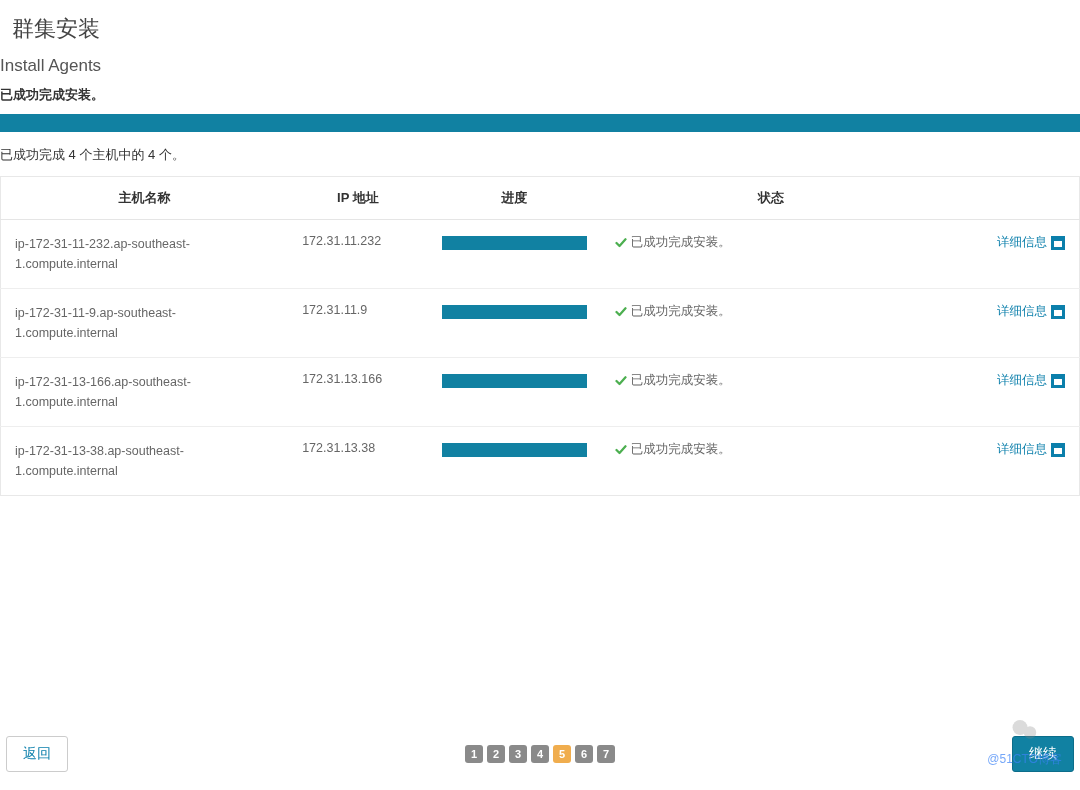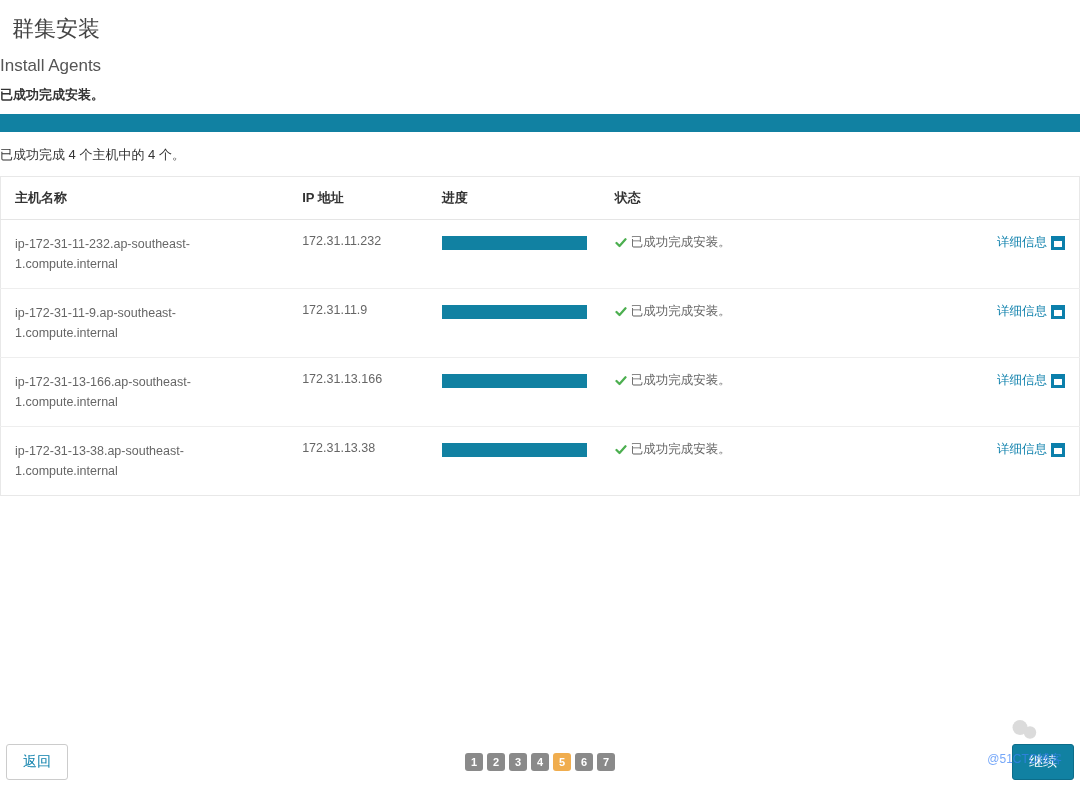--- a/index.html
+++ b/index.html
@@ -22,21 +22,21 @@
     background: #1181a2;
     margin-bottom: 14px;
   }
   .summary { font-size: 13px; color: #333; padding-bottom: 12px; }
   table {
     width: 100%;
     border-collapse: collapse;
     border: 1px solid #e8e8e8;
   }
   thead th {
-    text-align: left;
+    text-align: center;
     font-size: 13px;
     font-weight: 700;
     color: #333;
     padding: 12px 14px;
     border-bottom: 1px solid #e5e5e5;
     background: #fff;
   }
   tbody td {
     padding: 14px 14px;
     font-size: 12.5px;
@@ -84,21 +84,21 @@
   }
   .window-icon::after {
     content: "";
     position: absolute;
     left: 3px; right: 3px; top: 5px; bottom: 3px;
     background: #fff;
   }
   .footer {
     position: absolute;
     left: 0; right: 0;
-    bottom: 0;
+    bottom: 8px;
     padding: 10px 6px 10px 6px;
     display: flex;
     align-items: center;
     justify-content: space-between;
   }
   .btn {
     font-size: 14px;
     padding: 8px 16px;
     border-radius: 3px;
     cursor: pointer;

